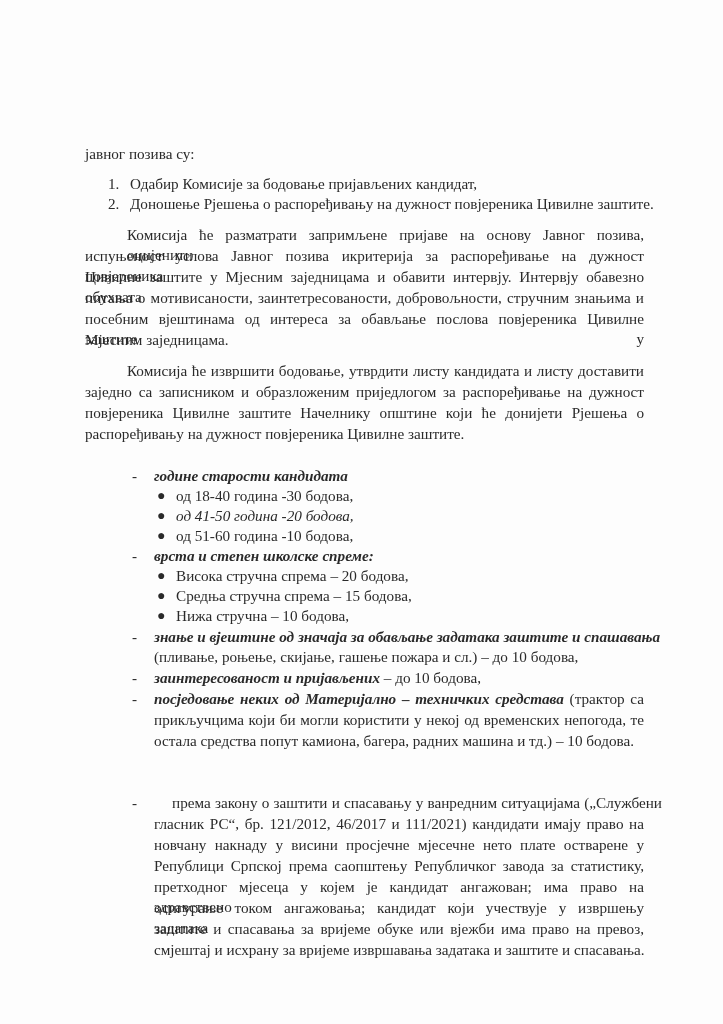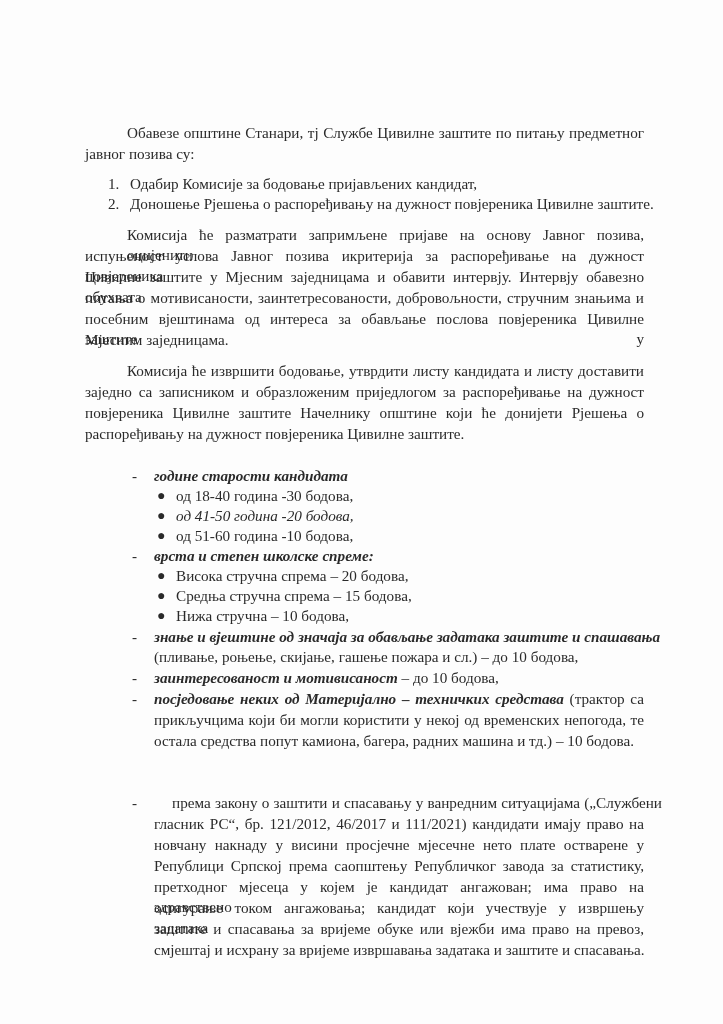--- a/index.html
+++ b/index.html
@@ -17,21 +17,20 @@
     .bi { font-weight: bold; font-style: italic; }
     .dash { position: absolute; }
     .bullet { position: absolute; font-size: 14px; }
   </style>
 </head>
 <body>
 
 <div class="page">
 
 
-  <div class="line just" style="left:127px; top:123px; width:517px;">Обавезе општине Станари, тј Службе Цивилне заштите по питању предметног</div>
   <div class="line" style="left:85px; top:144px;">јавног позива су:</div>
 
   <div>
     <div class="line" style="left:108px; top:174px;">1.</div>
     <div class="line" style="left:130px; top:174px;">Одабир Комисије за бодовање пријављених кандидат,</div>
     <div class="line" style="left:108px; top:194px;">2.</div>
     <div class="line" style="left:130px; top:194px;">Доношење Рјешења о распоређивању на дужност повјереника Цивилне заштите.</div>
   </div>
 
   <div>
@@ -74,21 +73,21 @@
   </div>
 
   <div>
     <div class="line dash" style="left:132px; top:627px;">-</div>
     <div class="line bi" style="left:154px; top:627px;">знање и вјештине од значаја за обављање задатака заштите и спашавања</div>
     <div class="line" style="left:154px; top:647px;">(пливање, роњење, скијање, гашење пожара и сл.) – до 10 бодова,</div>
   </div>
 
   <div>
     <div class="line dash" style="left:132px; top:668px;">-</div>
-    <div class="line" style="left:154px; top:668px;"><span class="bi">заинтересованост и мотивисаност</span><span> – до 10 бодова,</span></div>
+    <div class="line" style="left:154px; top:668px;"><span class="bi">заинтересованост и пријављених</span><span> – до 10 бодова,</span></div>
   </div>
 
   <div>
     <div class="line dash" style="left:132px; top:689px;">-</div>
     <div class="line just" style="left:154px; top:689px; width:490px;"><span class="bi">посједовање неких од Материјално – техничких средстава</span><span> (трактор са</span></div>
     <div class="line just" style="left:154px; top:710px; width:490px;">прикључцима који би могли користити у некој од временских непогода, те</div>
     <div class="line" style="left:154px; top:731px;">остала средства попут камиона, багера, радних машина и тд.) – 10 бодова.</div>
   </div>
 
 

